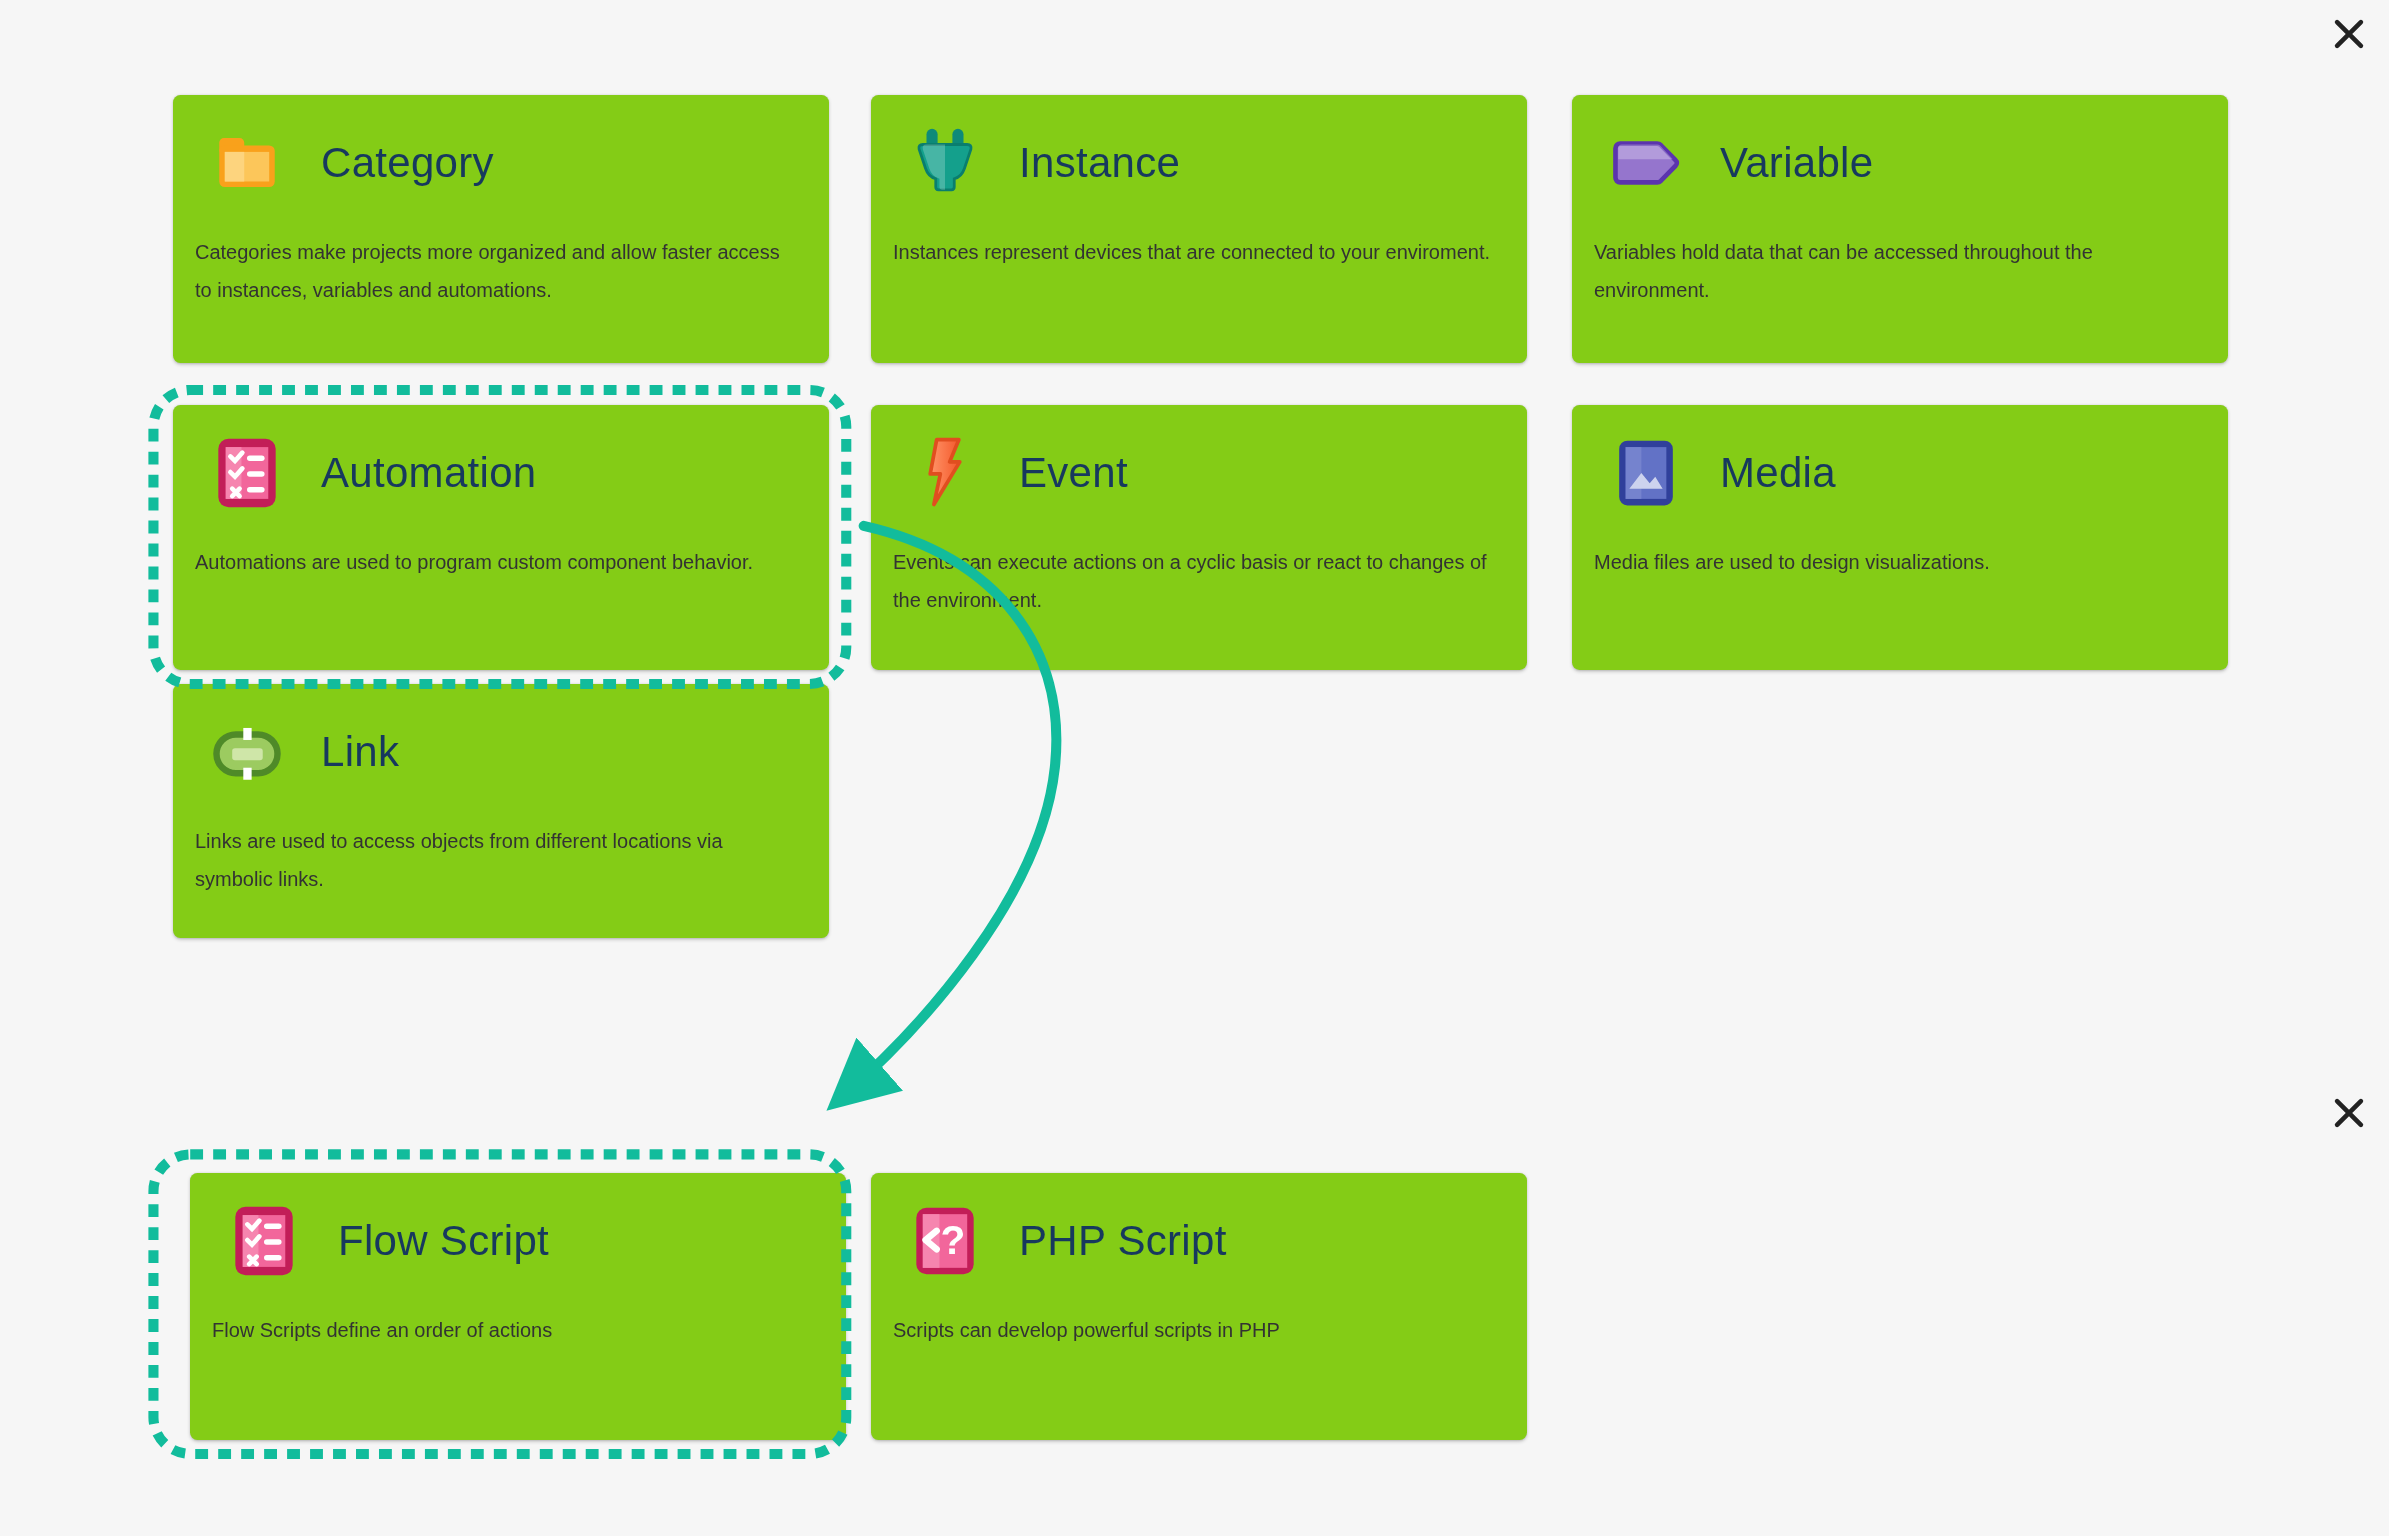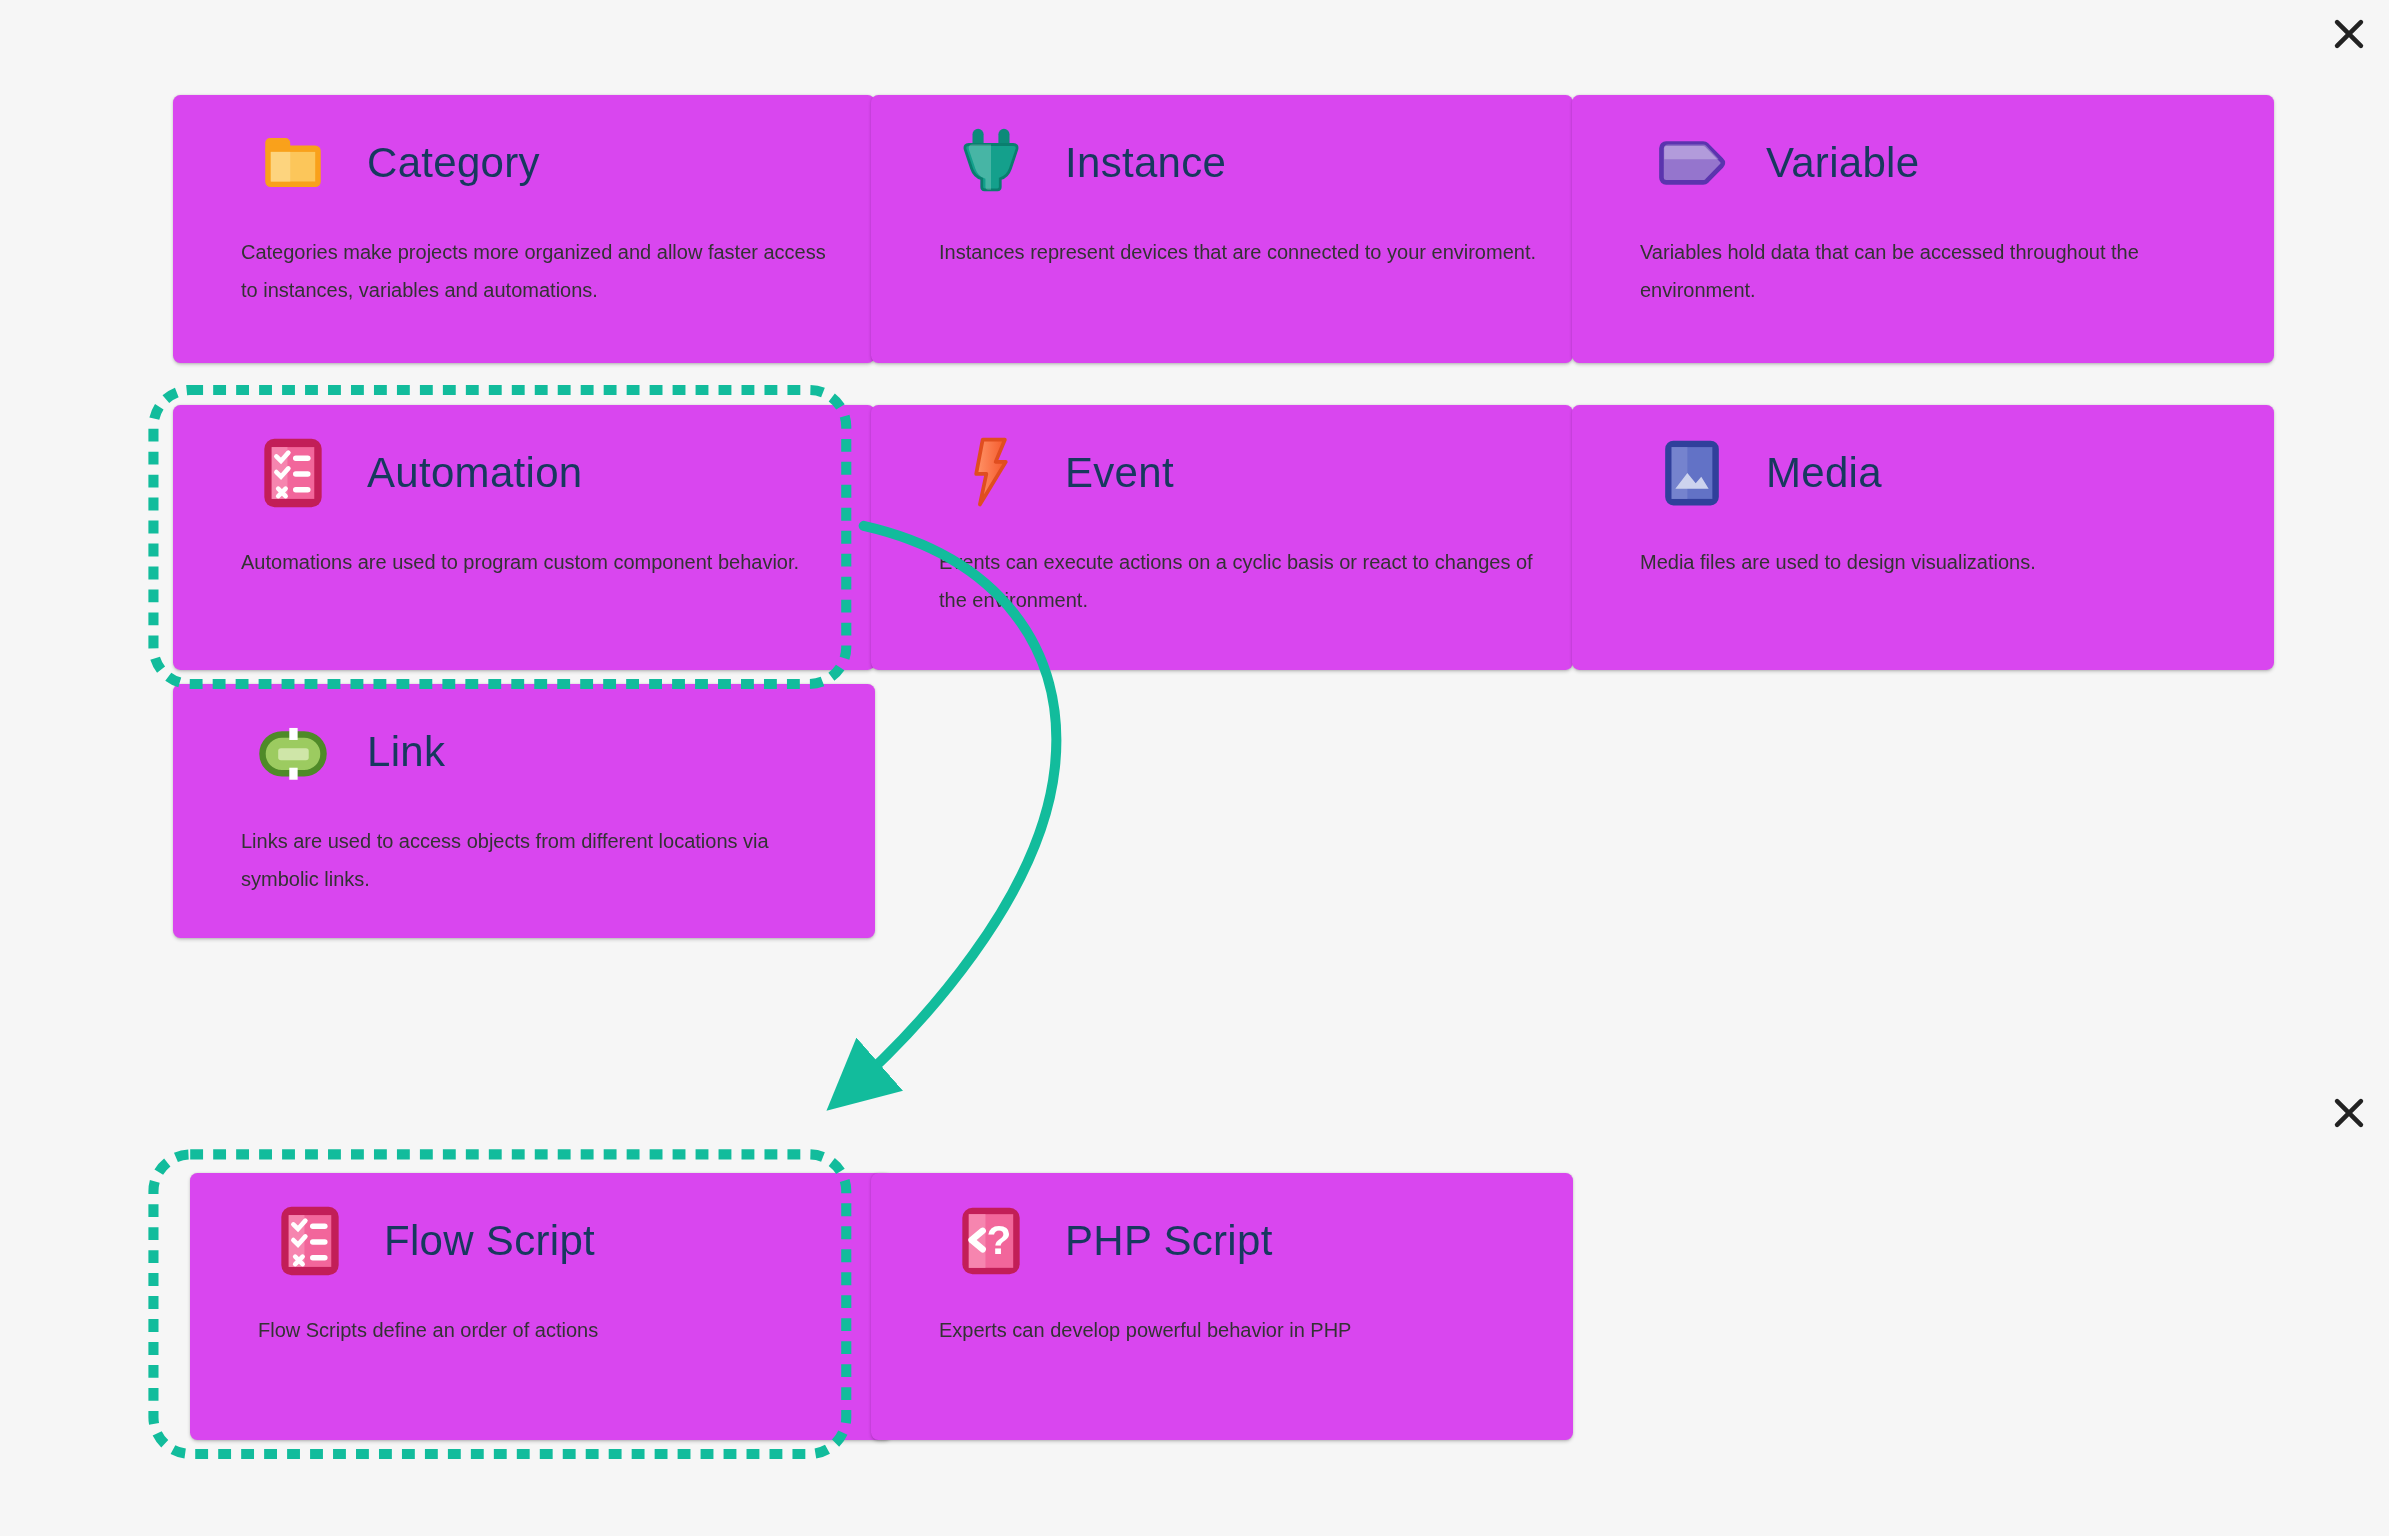--- a/index.html
+++ b/index.html
@@ -2,24 +2,23 @@
 <html style="font-size:14.7px"><head>
 <meta charset="utf-8">
 <style>
   html,body{margin:0;padding:0;}
   body{
     width:2389px;height:1537px;position:relative;overflow:hidden;
     background:#f6f6f6;
     font-family:"Liberation Sans", sans-serif;
   }
   .card{
-    position:absolute;width:656px;background:#d946ef;border-radius:7.4px;
+    position:absolute;width:656px;background:#84cc16;border-radius:7.4px;
     box-shadow:0 1.8px 3.7px rgba(0,0,0,.16),0 0.9px 1.8px rgba(0,0,0,.10);
     cursor:pointer;
-    padding-left:46px;
   }
   .card-head{display:flex;align-items:center;padding:31px 0 0 37px;}
   .icon{width:74px;height:74px;flex:0 0 74px;}
   .icon svg{width:74px;height:74px;display:block;}
   .card-title{
     margin:0 0 0 37px;font-size:42px;font-weight:400;color:#17395e;
     letter-spacing:0.3px;white-space:nowrap;
   }
   .card-desc{
     margin:33px 35px 0 22px;font-size:20px;line-height:38px;color:#333333;
@@ -185,21 +184,21 @@
       <svg viewBox="0 0 80 80">
         <rect x="9" y="4" width="62" height="72" rx="11" fill="#C21E58"></rect>
         <rect x="16" y="11" width="48" height="58" fill="#F2669B"></rect>
         <rect x="16" y="11" width="18" height="58" fill="#F685AF"></rect>
         <path d="M31 29 L19 39 L31 49" stroke="#ffffff" stroke-width="7" fill="none" stroke-linecap="round" stroke-linejoin="round"></path>
         <text x="35" y="54" font-family="Liberation Sans, sans-serif" font-size="44" font-weight="bold" fill="#ffffff">?</text>
       </svg>
     </span>
     <h2 class="card-title">PHP Script</h2>
   </div>
-  <p class="card-desc">Experts can develop powerful behavior in PHP</p>
+  <p class="card-desc">Scripts can develop powerful scripts in PHP</p>
 </div>
 
 <div class="close-btn" style="left:2327px;top:13px">
   <span>
     <svg viewBox="0 0 48 48" width="44" height="44">
       <path d="M11 11 L37 37 M37 11 L11 37" stroke="#222222" stroke-width="5" stroke-linecap="round"></path>
     </svg>
   </span>
 </div>
 <div class="close-btn" style="left:2327px;top:1092px">

